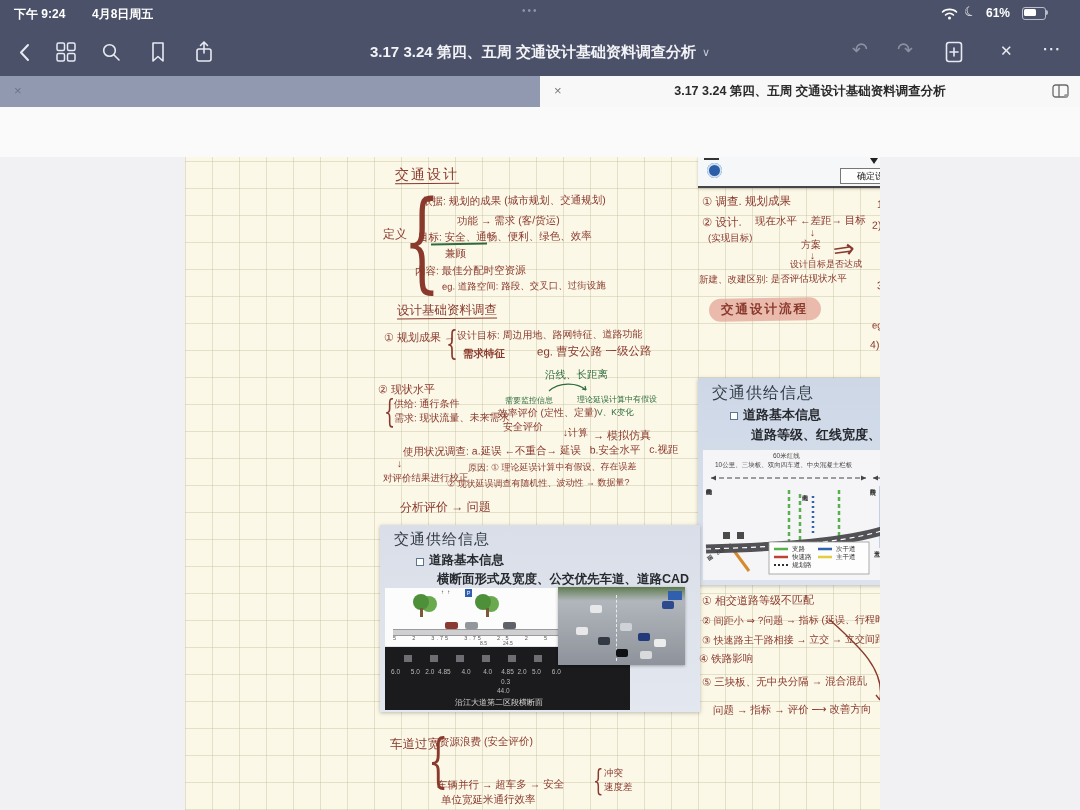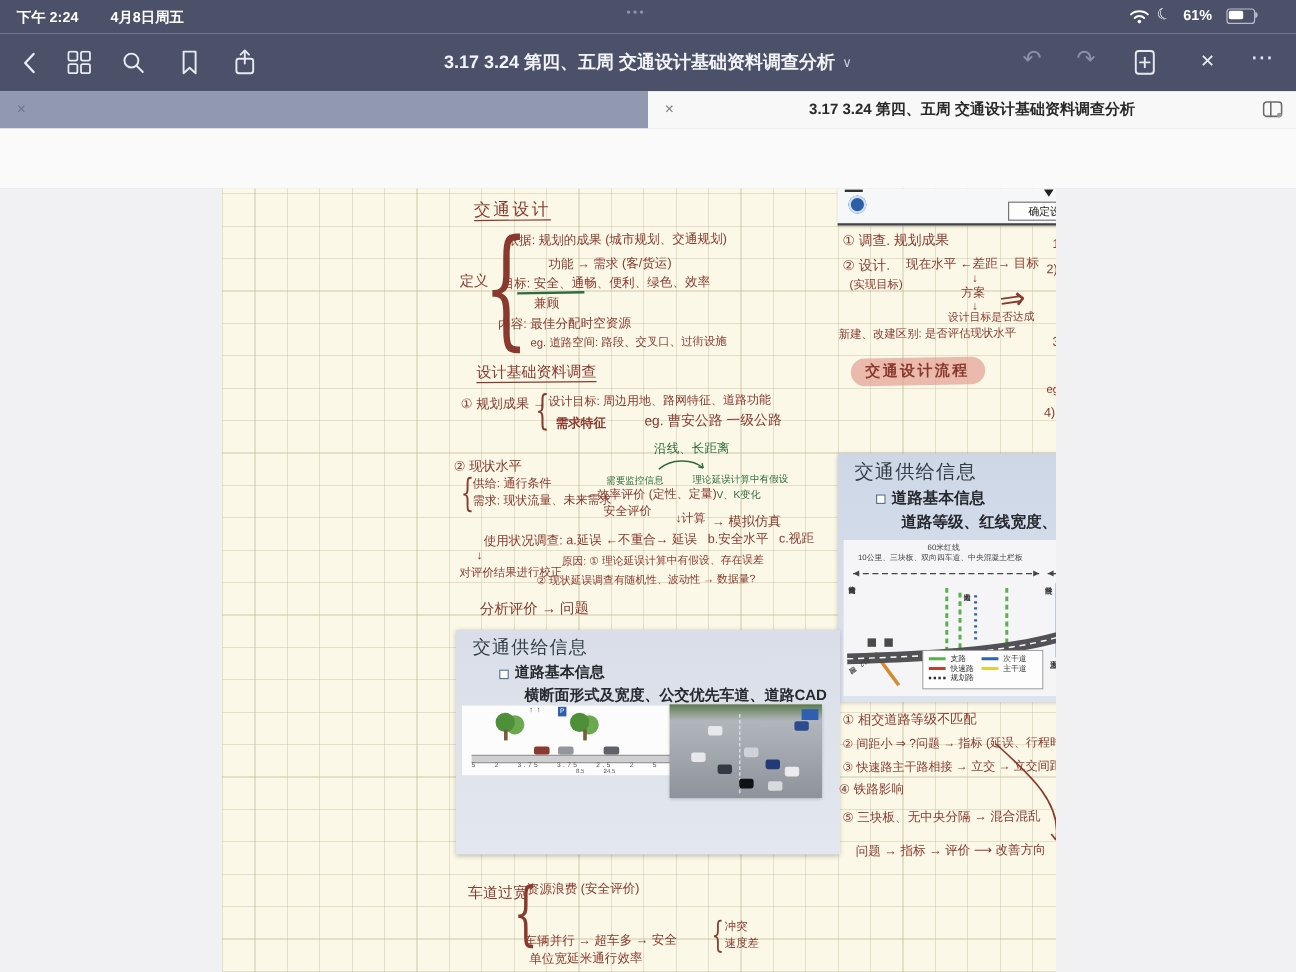--- a/index.html
+++ b/index.html
@@ -25,21 +25,21 @@
   .brace{position:absolute;color:#8a392d;font-family:"DejaVu Serif",serif;font-weight:400;line-height:1;transform:scaleX(.55);transform-origin:left top;}
   .vlabel{position:absolute;writing-mode:vertical-rl;font-size:6px;color:#333;line-height:1;letter-spacing:0;}
   .slidetitle{position:absolute;color:#343c47;font-size:16px;letter-spacing:1px;}
   .bullet-sq{position:absolute;width:6px;height:6px;border:1.5px solid #5b7693;background:#fff;}
   .slide-bold{position:absolute;color:#26292e;font-weight:700;}
 </style>
 </head>
 <body>
 
 <div class="abs" id="statusbar">
-  <span class="abs sbtext" style="left:14px;top:6px;">下午 2:24</span>
+  <span class="abs sbtext" style="left:14px;top:6px;">下午 9:24</span>
   <span class="abs sbtext" style="left:92px;top:6px;">4月8日周五</span>
   <span class="abs" style="left:522px;top:5px;font-size:10px;letter-spacing:2px;color:#8e94a8;">•••</span>
   <svg class="abs" style="left:941px;top:7px;" width="17" height="13" viewBox="0 0 17 13">
     <path d="M1.5,5 C5,1.5 12,1.5 15.5,5" stroke="#fff" stroke-width="1.6" fill="none" stroke-linecap="round"></path>
     <path d="M4.5,8 C6.8,5.8 10.2,5.8 12.5,8" stroke="#fff" stroke-width="1.6" fill="none" stroke-linecap="round"></path>
     <circle cx="8.5" cy="11" r="1.5" fill="#fff"></circle>
   </svg>
   <span class="abs" style="left:964px;top:4px;font-size:13px;transform:rotate(-18deg);">☾</span>
   <span class="abs sbtext" style="left:986px;top:6px;">61%</span>
   <span class="abs" style="left:1022px;top:7px;width:22px;height:11px;border:1px solid #b9bdcb;border-radius:3px;">
@@ -320,20 +320,27 @@
       <span class="abs" style="left:56px;top:1px;font-size:6px;color:#333;white-space:pre;">↑  ↑</span>
       <span class="abs" style="left:80px;top:1px;width:7px;height:8px;background:#2f5fae;color:#fff;font-size:5.5px;text-align:center;line-height:8px;">P</span>
       <div class="abs" style="left:28px;top:6px;width:16px;height:16px;border-radius:50%;background:#4e8f3a;box-shadow:8px 2px 0 #6aa94e,62px 0 0 #4e8f3a,70px 2px 0 #6aa94e;"></div>
       <div class="abs" style="left:35px;top:20px;width:3px;height:9px;background:#7a5a38;box-shadow:66px 0 0 #7a5a38;"></div>
       <div class="abs" style="left:60px;top:34px;width:13px;height:7px;border-radius:2px;background:#8a3a30;box-shadow:20px 0 0 #93969b,58px 0 0 #5f6268;"></div>
       <div class="abs" style="left:8px;top:41px;width:180px;height:5px;background:#cfcfd2;border-top:1px solid #9a9a9a;border-bottom:1px solid #9a9a9a;"></div>
       <span class="abs" style="left:8px;top:47px;font-size:5.5px;color:#555;white-space:pre;letter-spacing:2px;">5    2    3.75    3.75    2.5    2    5</span>
       <span class="abs" style="left:95px;top:52px;font-size:5px;color:#555;">8.5</span>
       <span class="abs" style="left:118px;top:52px;font-size:5px;color:#555;">24.5</span>
     </div>
+    <div class="abs" style="left:5px;top:122px;width:245px;height:63px;background:#1b1b1d;">
+      <div class="abs" style="left:10px;top:8px;width:225px;height:7px;background:repeating-linear-gradient(90deg,transparent 0 9px,#6e6e72 9px 17px,transparent 17px 26px);"></div>
+      <span class="abs" style="left:6px;top:21px;font-size:6.5px;color:#b9b9b9;white-space:pre;">6.0      5.0   2.0  4.85      4.0       4.0     4.85  2.0   5.0      6.0</span>
+      <span class="abs" style="left:116px;top:31px;font-size:6.5px;color:#b9b9b9;">0.3</span>
+      <span class="abs" style="left:112px;top:40px;font-size:6.5px;color:#b9b9b9;">44.0</span>
+      <span class="abs" style="left:70px;top:50px;font-size:8px;color:#d6d6d6;">沿江大道第二区段横断面</span>
+    </div>
     <div class="abs" style="left:178px;top:62px;width:127px;height:78px;background:linear-gradient(180deg,#b9bec4,#8e939b);box-shadow:0 1px 3px rgba(0,0,0,.3);">
       <div class="abs" style="left:0;top:0;width:127px;height:14px;background:linear-gradient(180deg,#5d7a4e,rgba(93,122,78,0));"></div>
       <div class="abs" style="left:58px;top:8px;width:1px;height:66px;border-left:1px dashed #e8e8e8;"></div>
       <div class="abs" style="left:110px;top:4px;width:14px;height:9px;background:#2f5fae;"></div>
       <div class="abs" style="left:18px;top:40px;width:12px;height:8px;border-radius:2px;background:#e8e8ea;box-shadow:22px 10px 0 #333a44,44px -4px 0 #cfd3d8,62px 6px 0 #223a7a,78px 12px 0 #ececec,40px 22px 0 #0f1115,64px 24px 0 #d8dadc,86px -26px 0 #2e4a8f,14px -22px 0 #e6e8ea;"></div>
     </div>
   </div>
 
   <span class="hw" style="left:517px;top:437px;">① 相交道路等级不匹配</span>
   <span class="hw" style="left:517px;top:457px;font-size:10px;">② 间距小 ⇒ ?问题 → 指标 (延误、行程时间差、冲突数、交通频次)</span>

